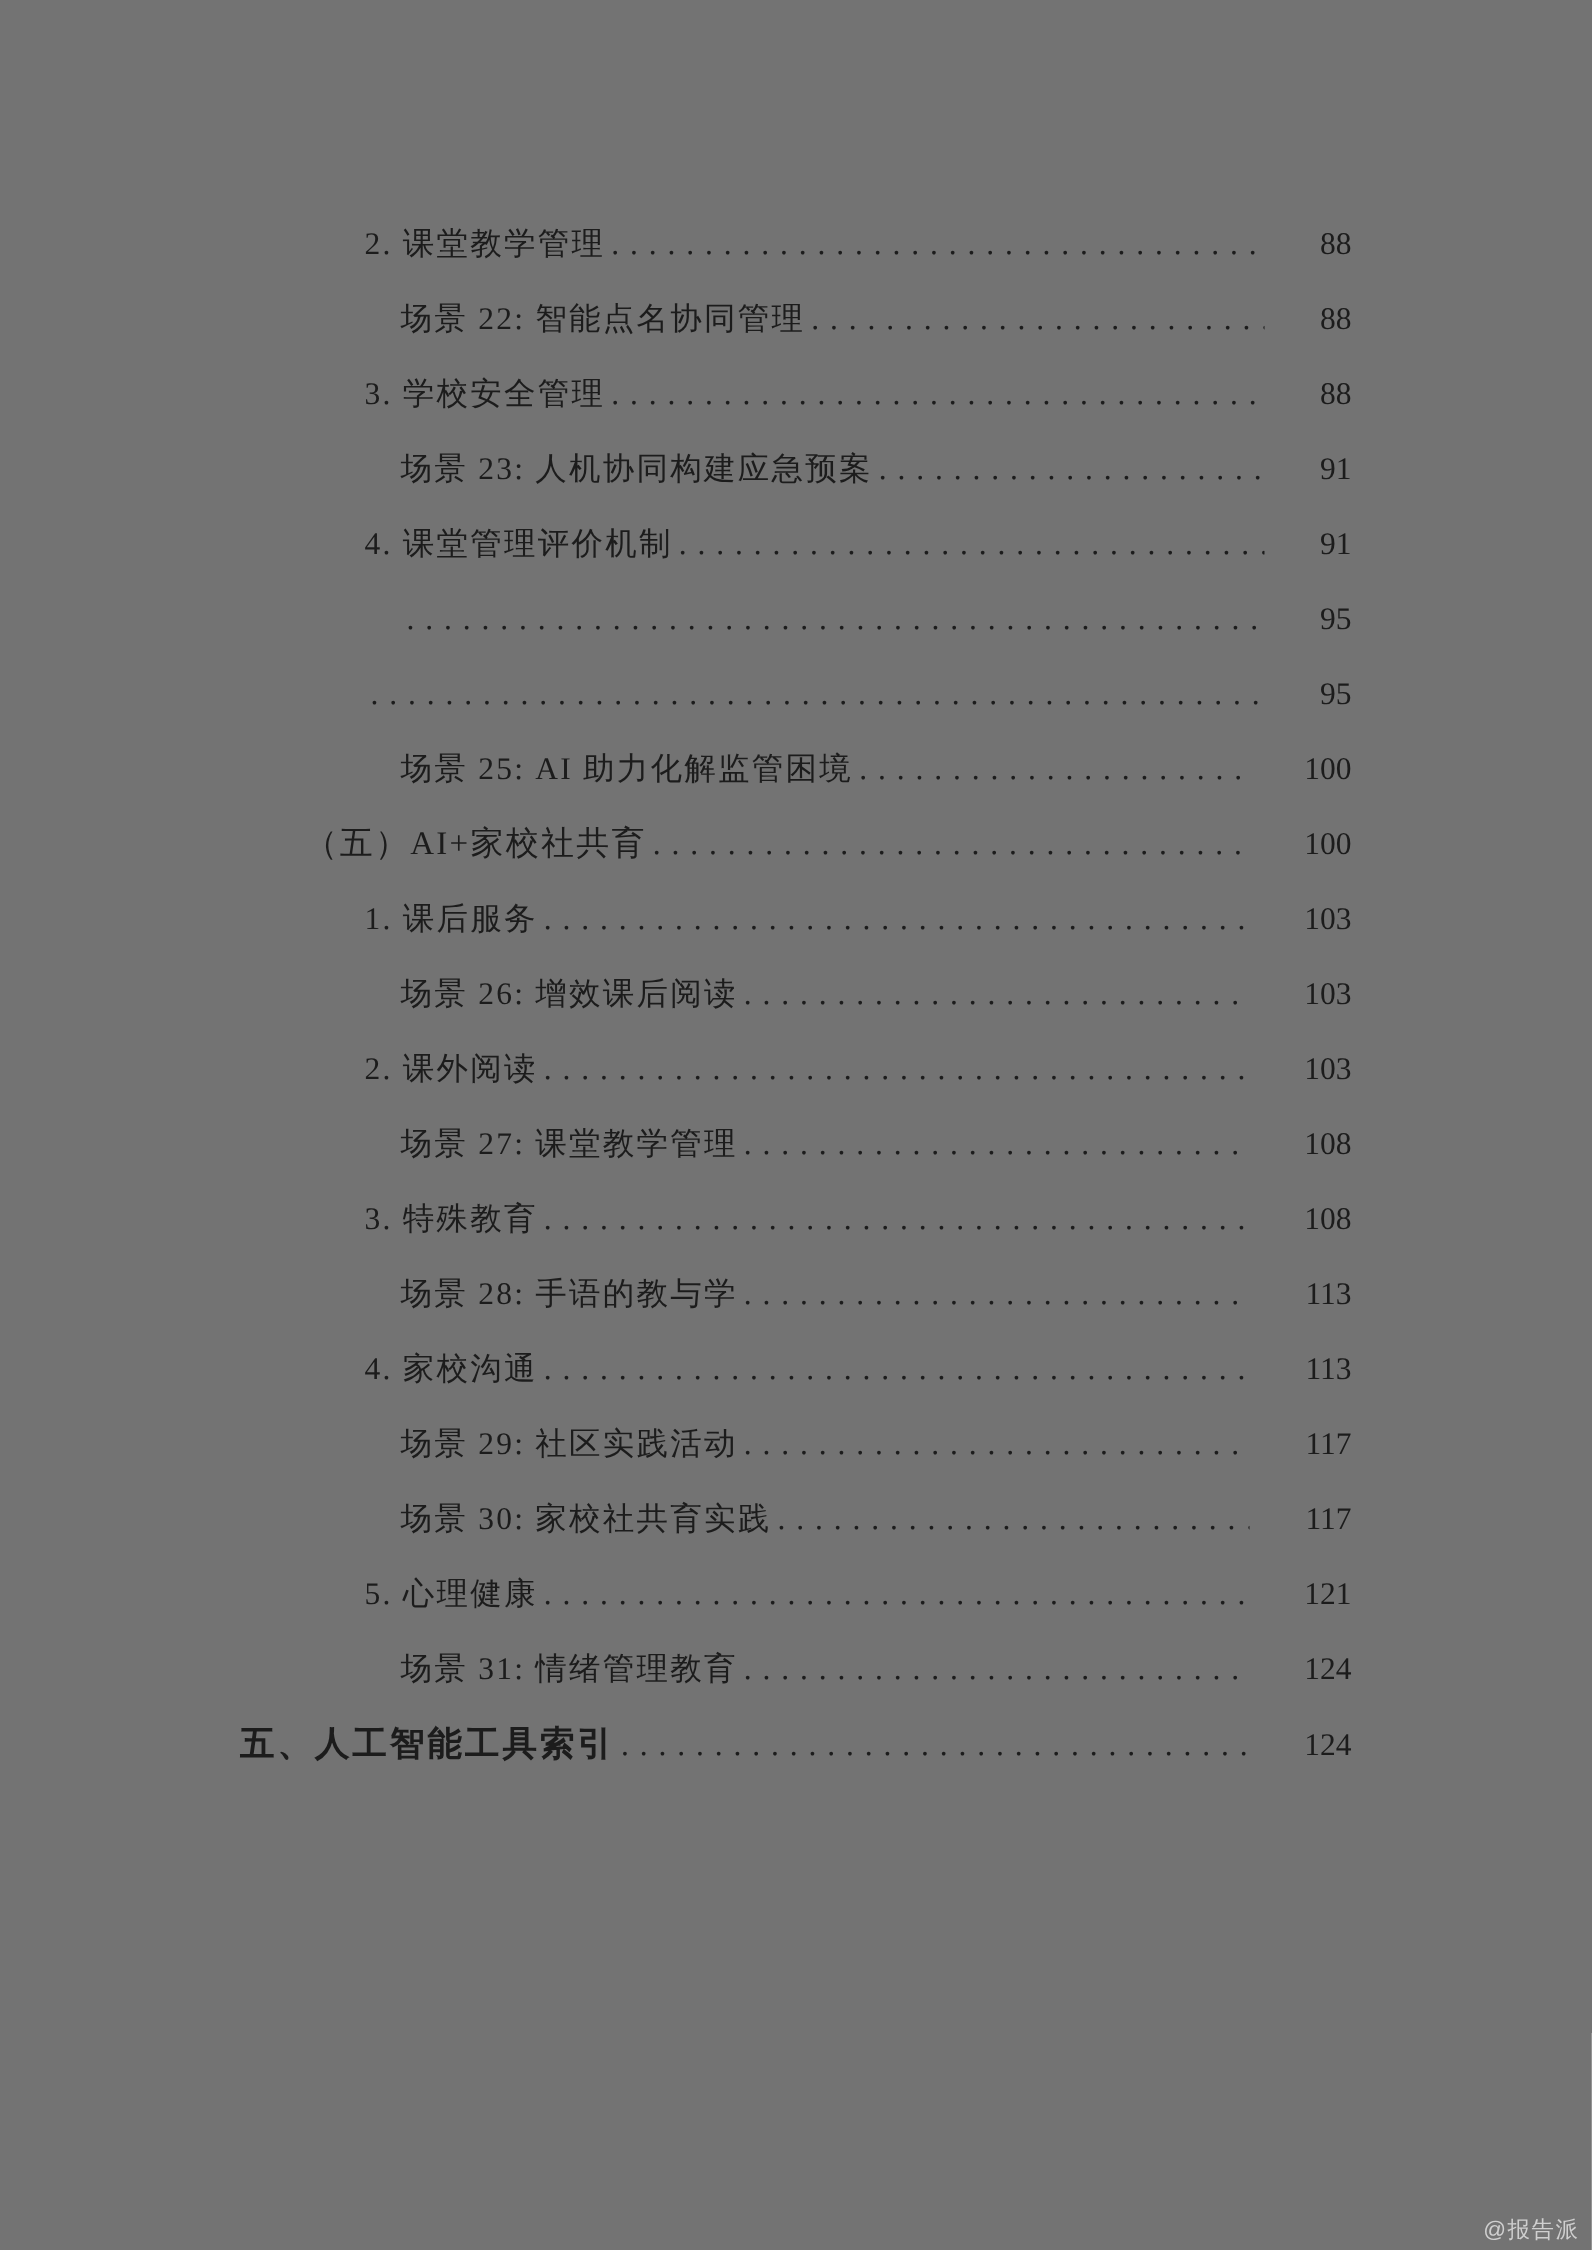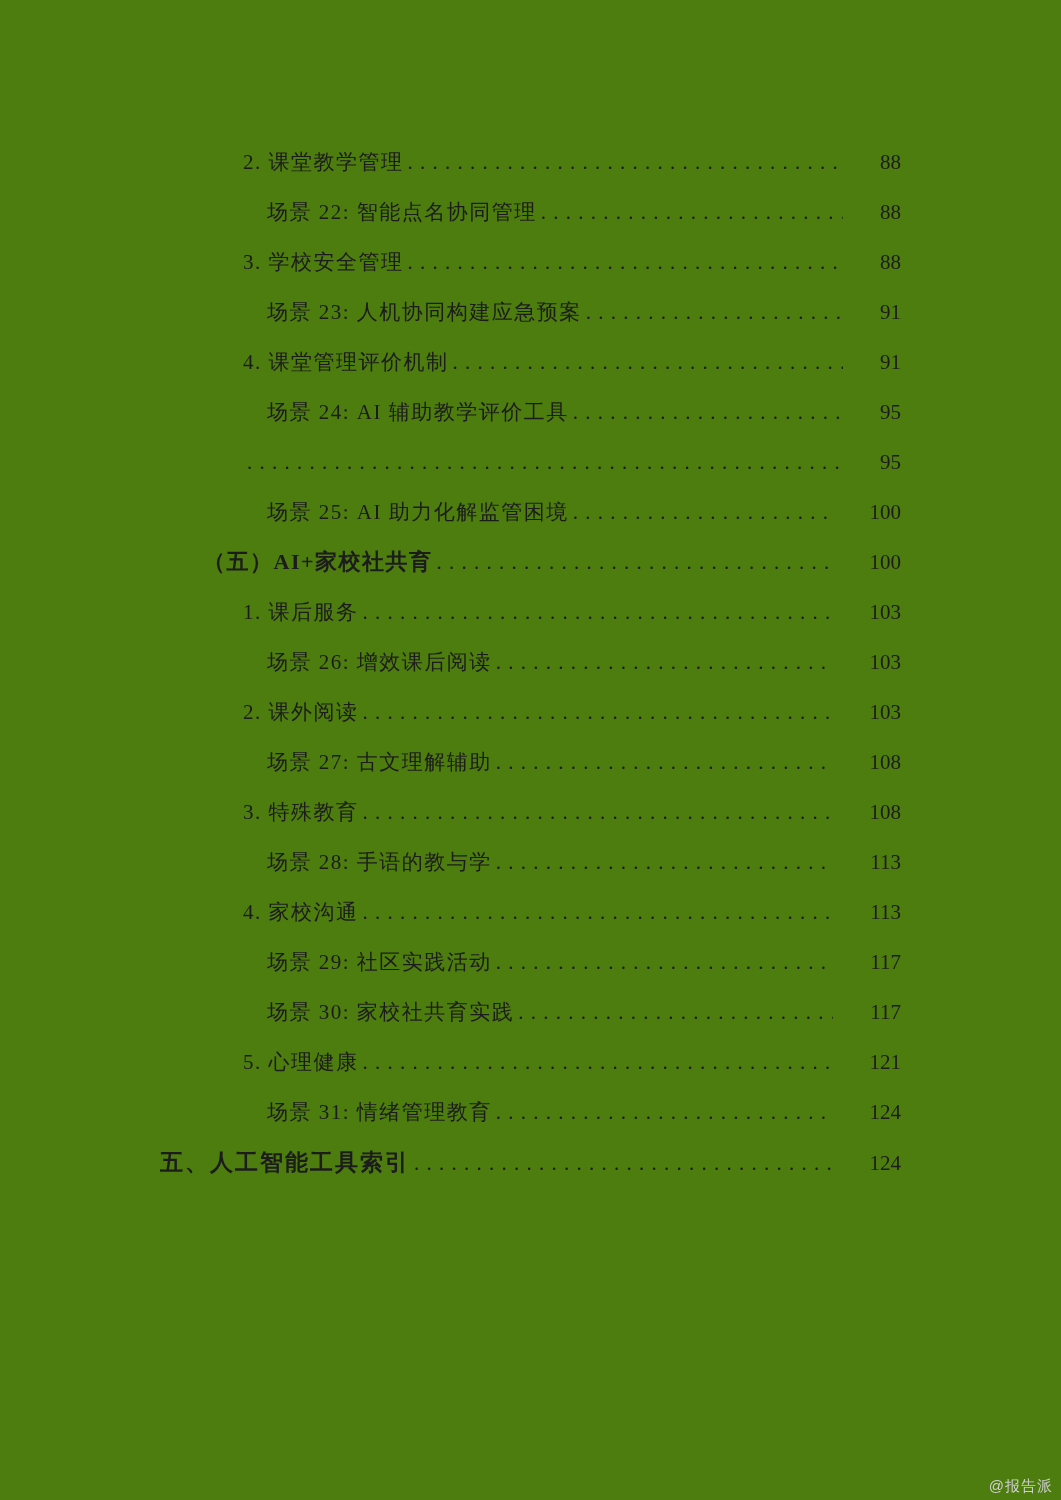--- a/index.html
+++ b/index.html
@@ -10,21 +10,21 @@
     width: 1061px;
     height: 1500px;
     background: #ffffff;
     position: relative;
     overflow: hidden;
     font-family: "Liberation Serif", "DejaVu Serif", serif;
   }
   .page {
     position: absolute;
     inset: 0;
-    background: #4d7c0f;
+    background: #737373;
   }
   .toc {
     position: absolute;
     left: 160px;
     top: 137px;
     width: 741px;
   }
   .toc-row {
     display: flex;
     align-items: baseline;
@@ -67,21 +67,21 @@
   .level-item    { padding-left: 83px; }
   .level-scene   { padding-left: 107px; text-align: center; }
 
   .level-chapter .toc-label {
     font-family: "Liberation Sans", "DejaVu Sans", sans-serif;
     font-weight: bold;
     font-size: 23px;
     letter-spacing: 2px;
   }
   .level-section .toc-label {
-    font-weight: bold;
+    font-weight: normal;
     font-size: 22px;
   }
   .watermark {
     position: absolute;
     right: 8px;
     bottom: 4px;
     font-family: "Liberation Sans", "DejaVu Sans", sans-serif;
     font-size: 15px;
     color: #cfcfcf;
     letter-spacing: 1px;
@@ -118,21 +118,20 @@
       <span class="toc-page">91</span>
     </div>
 
     <div class="toc-row level-item">
       <span class="toc-label">4. 课堂管理评价机制</span>
       <span class="toc-dots"></span>
       <span class="toc-page">91</span>
     </div>
 
     <div class="toc-row level-scene">
-      <span class="toc-label">场景 24: AI 辅助教学评价工具</span>
       <span class="toc-dots"></span>
       <span class="toc-page">95</span>
     </div>
 
     <div class="toc-row level-item">
       <span class="toc-dots"></span>
       <span class="toc-page">95</span>
     </div>
 
     <div class="toc-row level-scene">
@@ -159,21 +158,21 @@
       <span class="toc-page">103</span>
     </div>
 
     <div class="toc-row level-item">
       <span class="toc-label">2. 课外阅读</span>
       <span class="toc-dots"></span>
       <span class="toc-page">103</span>
     </div>
 
     <div class="toc-row level-scene">
-      <span class="toc-label">场景 27: 古文理解辅助</span>
+      <span class="toc-label">场景 27: 课堂教学管理</span>
       <span class="toc-dots"></span>
       <span class="toc-page">108</span>
     </div>
 
     <div class="toc-row level-item">
       <span class="toc-label">3. 特殊教育</span>
       <span class="toc-dots"></span>
       <span class="toc-page">108</span>
     </div>
 

